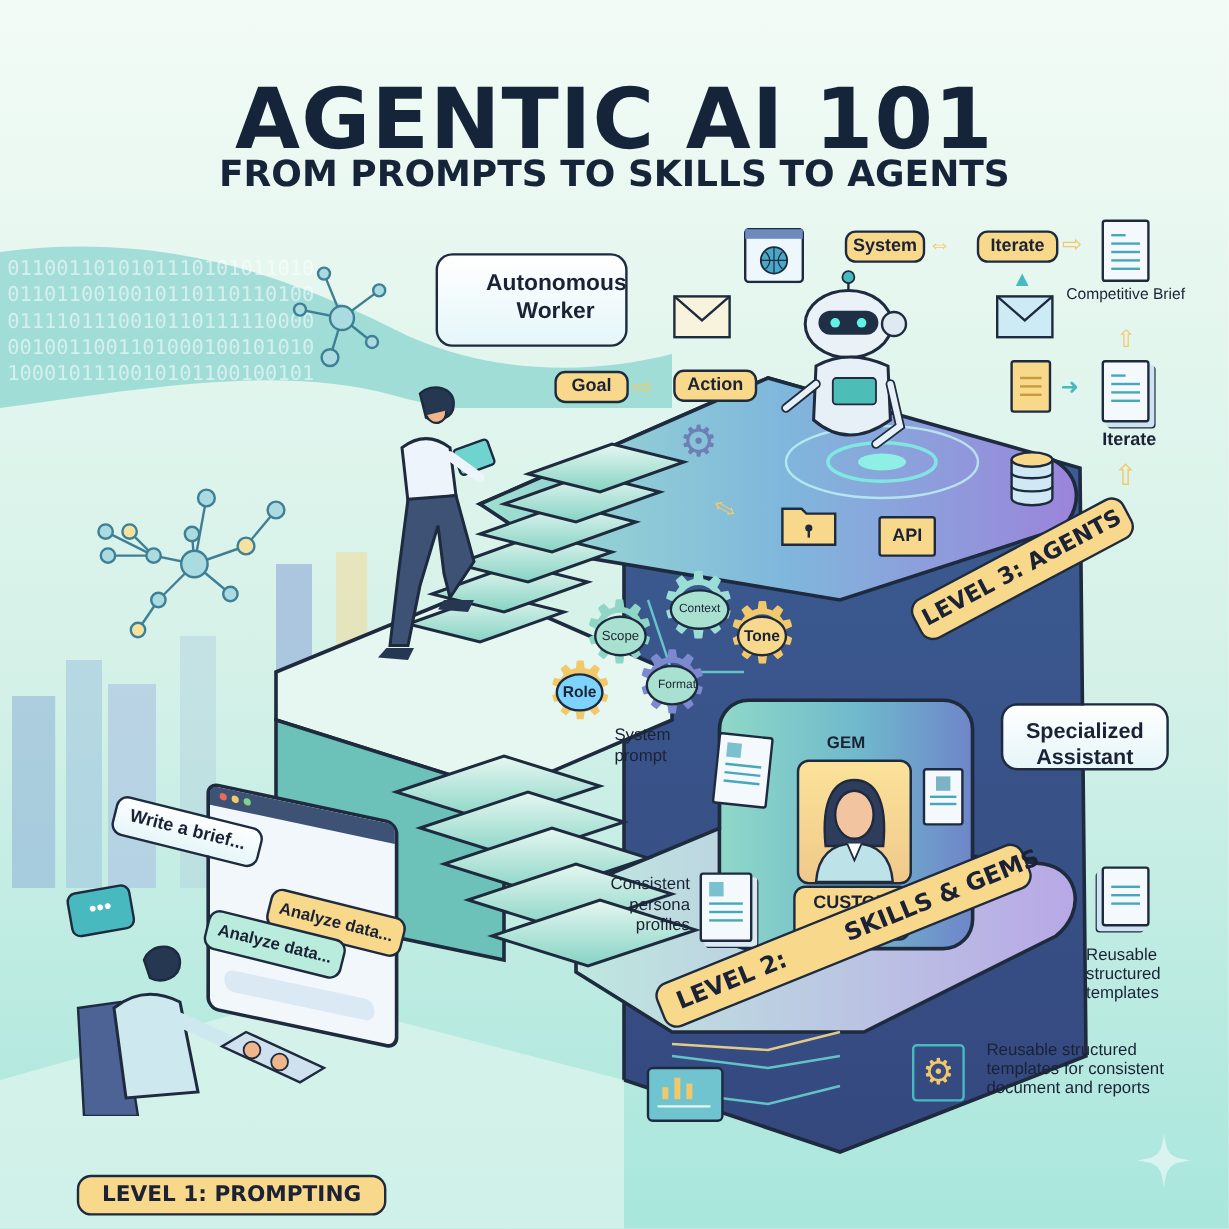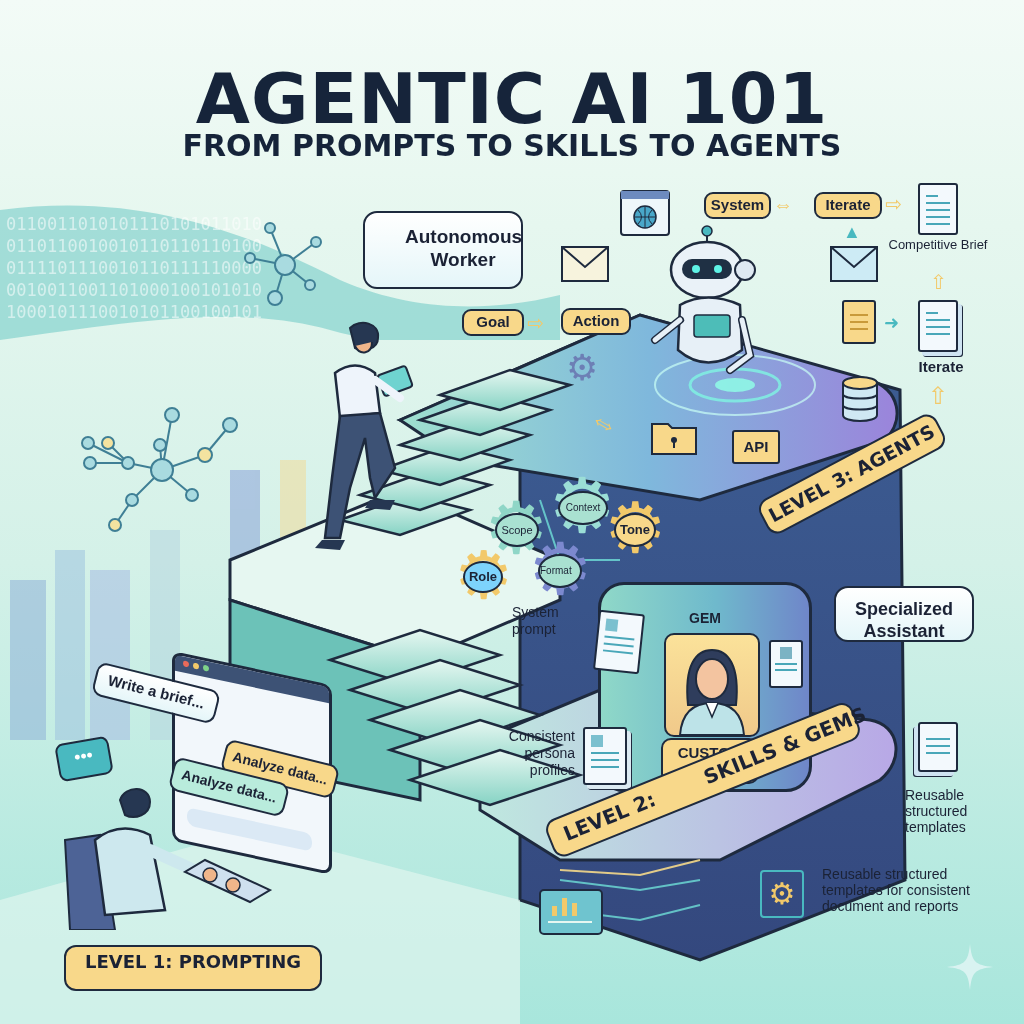--- a/index.html
+++ b/index.html
@@ -268,21 +268,21 @@
 <div class="abs" style="left:604px;top:498px;width:60px;height:60px;">
   <div style="position:absolute;inset:0;color:#f2c96a;font-size:70px;line-height:60px;text-align:center;">⚙</div>
   <div style="position:absolute;left:10px;top:15px;width:38px;height:30px;border-radius:50%;background:#f8d88a;border:2px solid #1e2a3e;font-size:13px;line-height:30px;text-align:center;color:#1b2235;font-weight:700;">Tone</div>
 </div>
 <div class="abs" style="left:454px;top:547px;width:56px;height:56px;">
   <div style="position:absolute;inset:0;color:#f2c96a;font-size:66px;line-height:56px;text-align:center;">⚙</div>
   <div style="position:absolute;left:9px;top:14px;width:36px;height:28px;border-radius:50%;background:#7dd3fc;border:2px solid #1e2a3e;font-size:13px;line-height:28px;text-align:center;color:#1b2235;font-weight:700;">Role</div>
 </div>
 <div class="abs" style="left:528px;top:538px;width:62px;height:62px;">
   <div style="position:absolute;inset:0;color:#7c89cf;font-size:72px;line-height:62px;text-align:center;">⚙</div>
-  <div style="position:absolute;left:10px;top:16px;width:40px;height:30px;border-radius:50%;background:#a9e1d1;border:2px solid #1e2a3e;font-size:10px;line-height:30px;text-align:left;color:#1b2235;">Format</div>
+  <div style="position:absolute;left:10px;top:16px;width:40px;height:30px;border-radius:50%;background:#a9e1d1;border:2px solid #1e2a3e;font-size:10px;line-height:30px;text-align:right;color:#1b2235;">Format</div>
 </div>
 <div class="abs label" style="left:512px;top:604px;width:64px;font-size:14px;line-height:17px;">System prompt</div>
 
 <div class="abs" style="left:598px;top:582px;width:214px;height:210px;border:3px solid #1e2a3e;border-radius:26px;background:linear-gradient(90deg,#8fd8c8 0%,#6fb9cc 55%,#6f86c9 100%);box-sizing:border-box;">
   <div class="abs" style="left:0;top:25px;width:208px;text-align:center;font-weight:700;font-size:14px;color:#1b2235;">GEM</div>
   <div class="abs" style="left:63px;top:48px;width:92px;height:100px;border:2.5px solid #1e2a3e;border-radius:10px;background:linear-gradient(180deg,#fbe29a,#f0c98a);overflow:hidden;">
     <svg width="92" height="100">
       <path d="M22 70 C18 30 30 15 46 15 C62 15 74 30 70 70 Z" fill="#2f3d5c" stroke="#1e2a3e" stroke-width="2"></path>
       <ellipse cx="46" cy="44" rx="16" ry="20" fill="#f3c4a0" stroke="#1e2a3e" stroke-width="2"></ellipse>
       <path d="M14 100 C16 75 30 68 46 68 C62 68 76 75 78 100 Z" fill="#bde3e8" stroke="#1e2a3e" stroke-width="2"></path>
@@ -365,19 +365,19 @@
 <svg class="abs" style="left:55px;top:780px" width="240" height="150">
   <path d="M10 60 L45 55 L60 150 L15 150 Z" fill="#4d6396" stroke="#1e2a3e" stroke-width="2"></path>
   <path d="M65 20 C70 5 95 5 95 22 C95 35 80 40 70 35 Z" fill="#263752" stroke="#1e2a3e" stroke-width="2"></path>
   <path d="M40 60 Q65 40 95 55 L110 130 L50 135 Z" fill="#cde8ee" stroke="#1e2a3e" stroke-width="2.5"></path>
   <path d="M95 70 L150 95" stroke="#cde8ee" stroke-width="12" stroke-linecap="round"></path>
   <path d="M150 80 L215 110 L195 122 L130 92 Z" fill="#cfe0ef" stroke="#1e2a3e" stroke-width="2"></path>
   <circle cx="155" cy="95" r="7" fill="#f0b58a" stroke="#1e2a3e" stroke-width="1.5"></circle>
   <circle cx="178" cy="105" r="7" fill="#f0b58a" stroke="#1e2a3e" stroke-width="1.5"></circle>
 </svg>
 
-<div class="abs level" style="left:64px;top:945px;width:258px;height:46px;line-height:29px;font-size:18px;text-align:center;">LEVEL 1: PROMPTING</div>
+<div class="abs level" style="left:64px;top:979px;width:258px;height:34px;line-height:29px;font-size:18px;text-align:center;">LEVEL 1: PROMPTING</div>
 
 <div class="abs" style="left:945px;top:942px;width:50px;height:50px;">
   <svg width="50" height="50">
       <path d="M25 2 C27 20 30 23 48 25 C30 27 27 30 25 48 C23 30 20 27 2 25 C20 23 23 20 25 2 Z" fill="#d9f3f1"></path>
     </svg>
 </div>
 
 </body></html>

